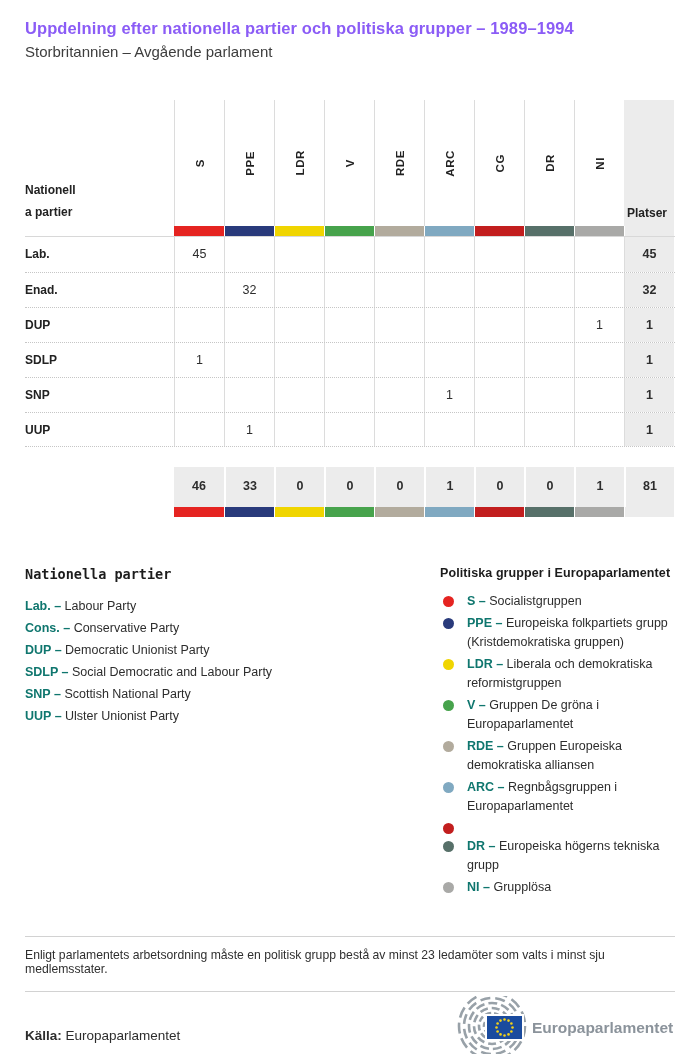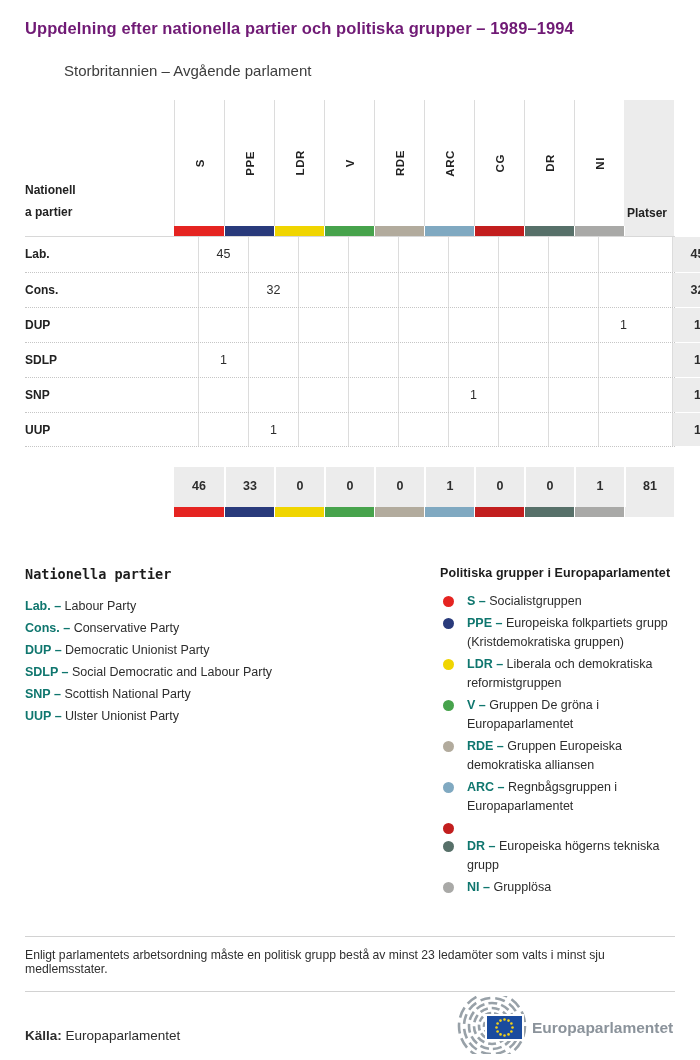--- a/index.html
+++ b/index.html
@@ -1,22 +1,22 @@
 <!DOCTYPE html>
 <html><head>
 <meta charset="utf-8">
 <style>
   * { margin:0; padding:0; box-sizing:border-box; }
   html,body { background:#fff; }
   body { font-family:"Liberation Sans", sans-serif; color:#2d2d2d; }
   .page { position:relative; width:700px; height:1060px; background:#fff; overflow:hidden; }
 
   
-  .title { position:absolute; left:25px; top:19px; font-size:16.5px; font-weight:700; color:#701a75; letter-spacing:0.1px; }
-  .subtitle { position:absolute; left:25px; top:62px; font-size:15px; font-weight:400; color:#3d3d3d;margin-left:39px; }
+  .title { position:absolute; left:25px; top:19px; font-size:16.5px; font-weight:700; color:#8b5cf6; letter-spacing:0.1px; }
+  .subtitle { position:absolute; left:25px; top:43px; font-size:15px; font-weight:400; color:#3d3d3d; }
 
   
   .table { position:absolute; left:25px; top:100px; width:650px; }
   .trow { display:flex; }
   .cell { flex:0 0 auto; }
   .label-cell { width:149px; }
   .cells, .segs { display:flex; }
   .gcell { width:50px; border-left:1px solid #dcdcdc; }
 
   .thead { height:126px; }
@@ -26,21 +26,21 @@
   .vert { writing-mode:vertical-rl; transform:rotate(180deg); font-weight:700; font-size:11.5px; letter-spacing:0.6px; color:#222; }
   .platser-head { width:50px; background:#ececec; display:flex; align-items:flex-end;
                   padding:0 12px 6px 3px; font-weight:700; font-size:12px; color:#222; }
 
   .colorbar { height:10px; }
   .seg { width:50px; height:10px; }
   .seg + .seg { border-left:1px solid #fff; }
   .pfill { width:50px; background:#ececec; border-left:1px solid #fff; }
 
   #data-rows { border-top:1px solid #d8d8d8; }
-  .data-row { height:35px;gap:24px; }
+  .data-row { height:35px; }
   .data-row + .data-row { border-top:1px dotted #c6c6c6; }
   .data-row:last-child { border-bottom:1px dotted #c6c6c6; }
   .row-label { font-weight:700; font-size:12px; line-height:35px; color:#222; }
   .num { text-align:center; font-size:12.5px; line-height:35px; color:#2d2d2d; }
   .pcell { width:50px; background:#ececec; border-left:1px solid #dcdcdc; font-weight:700; }
 
   .total { height:40px; margin-top:20px; }
   .total .num { line-height:38px; font-weight:700; }
   .total .gcell { background:#ececec; border-left:2px solid #fff; }
   .total .cells .gcell:first-child { border-left:none; }
@@ -142,21 +142,21 @@
             <div class="cell gcell num"></div>
             <div class="cell gcell num"></div>
             <div class="cell gcell num"></div>
             <div class="cell gcell num"></div>
             <div class="cell gcell num"></div>
             <div class="cell gcell num"></div>
           </div>
           <div class="cell pcell num">45</div>
         </div>
         <div class="trow data-row">
-          <div class="cell label-cell row-label">Cons.</div>
+          <div class="cell label-cell row-label">Enad.</div>
           <div class="cells">
             <div class="cell gcell num"></div>
             <div class="cell gcell num">32</div>
             <div class="cell gcell num"></div>
             <div class="cell gcell num"></div>
             <div class="cell gcell num"></div>
             <div class="cell gcell num"></div>
             <div class="cell gcell num"></div>
             <div class="cell gcell num"></div>
             <div class="cell gcell num"></div>

